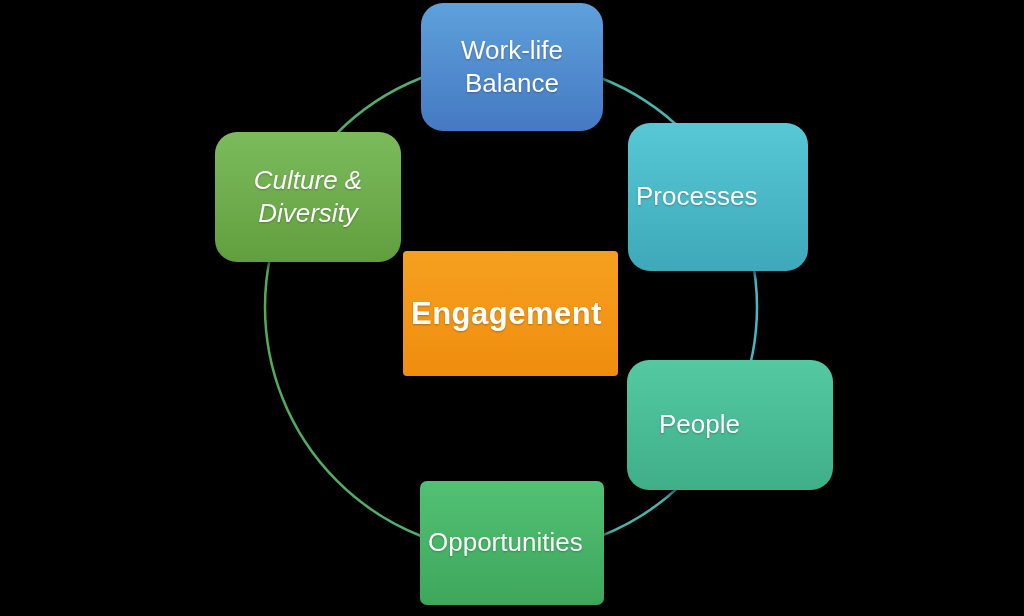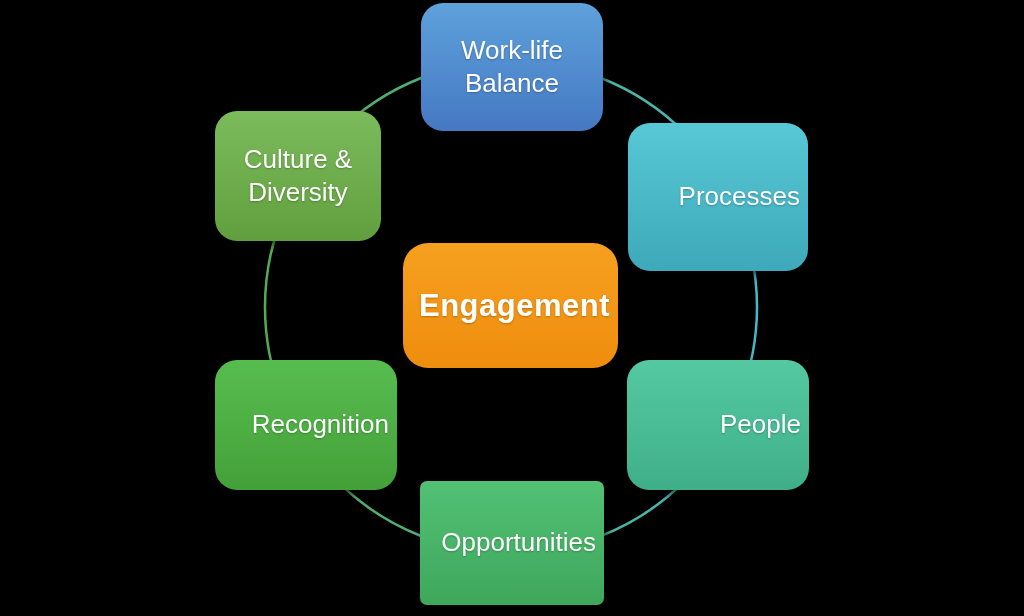--- a/index.html
+++ b/index.html
@@ -23,40 +23,40 @@
     position: absolute;
     left: 0;
     top: 0;
     width: 1024px;
     height: 616px;
   }
   .node {
     position: absolute;
     display: flex;
     align-items: center;
-    justify-content: flex-end;
+    justify-content: flex-start;
     text-align: center;
     border-radius: 22px;
     box-shadow: 3px 4px 7px rgba(0,0,0,0.55);
     color: #ffffff;
   }
   .node .label {
     font-size: 26px;
     line-height: 1.28;
     padding: 4px 8px;
     text-shadow: 0 1px 2px rgba(0,0,0,0.25);
   }
   
   .n-worklife      { left: 421px; top: 3px;   width: 182px; height: 128px; }
-  .n-culture       { left: 215px; top: 111px; width: 166px; height: 130px; }
+  .n-culture       { left: 215px; top: 132px; width: 186px; height: 130px; font-style: italic; }
   .n-processes     { left: 628px; top: 123px; width: 180px; height: 148px; }
   .n-people        { left: 627px; top: 360px; width: 182px; height: 130px; }
   .n-recognition   { left: 215px; top: 360px; width: 182px; height: 130px; }
   .n-opportunities { left: 420px; top: 481px; width: 184px; height: 124px; }
-  .n-center        { left: 403px; top: 243px; width: 215px; height: 125px; border-radius: 25px; }
+  .n-center        { left: 403px; top: 251px; width: 215px; height: 125px; border-radius: 4px; }
   .n-center .label {
     font-size: 31px;
     font-weight: bold;
     letter-spacing: 0.5px;
   }
 </style>
 </head>
 <body>
 
 <div class="stage" style="background: rgb(0, 0, 0);">
@@ -72,31 +72,28 @@
   </svg>
 
   <div class="node n-worklife" style="background: linear-gradient(rgb(94, 161, 219), rgb(69, 121, 195)); color: rgb(255, 255, 255);">
     <span class="label">Work-life Balance</span>
   </div>
 
   <div class="node n-processes" style="background: linear-gradient(rgb(88, 200, 213), rgb(61, 169, 186)); color: rgb(255, 255, 255);">
     <span class="label">Processes</span>
   </div>
 
-  <div class="node n-people" style="background: linear-gradient(rgb(84, 201, 161), rgb(63, 175, 138)); color: rgb(255, 255, 255);">
+  <div class="node n-people" style="background: linear-gradient(rgb(84, 201, 161), rgb(63, 175, 138)); color: rgb(255, 255, 255); padding-left: 24px;">
     <span class="label">People</span>
   </div>
 
   <div class="node n-opportunities" style="background: linear-gradient(rgb(82, 193, 116), rgb(62, 167, 92)); color: rgb(255, 255, 255); border-radius: 7px;">
     <span class="label">Opportunities</span>
   </div>
 
-  <div class="node n-recognition" style="background: linear-gradient(rgb(87, 189, 79), rgb(68, 160, 57)); color: rgb(255, 255, 255);">
-    <span class="label">Recognition</span>
-  </div>
 
   <div class="node n-culture" style="background: linear-gradient(rgb(124, 187, 92), rgb(97, 159, 62)); color: rgb(255, 255, 255);">
     <span class="label">Culture &amp; Diversity</span>
   </div>
 
   <div class="node n-center" style="background: linear-gradient(rgb(246, 160, 31), rgb(239, 141, 14)); color: rgb(255, 255, 255);">
     <span class="label">Engagement</span>
   </div>
 
 </div>

